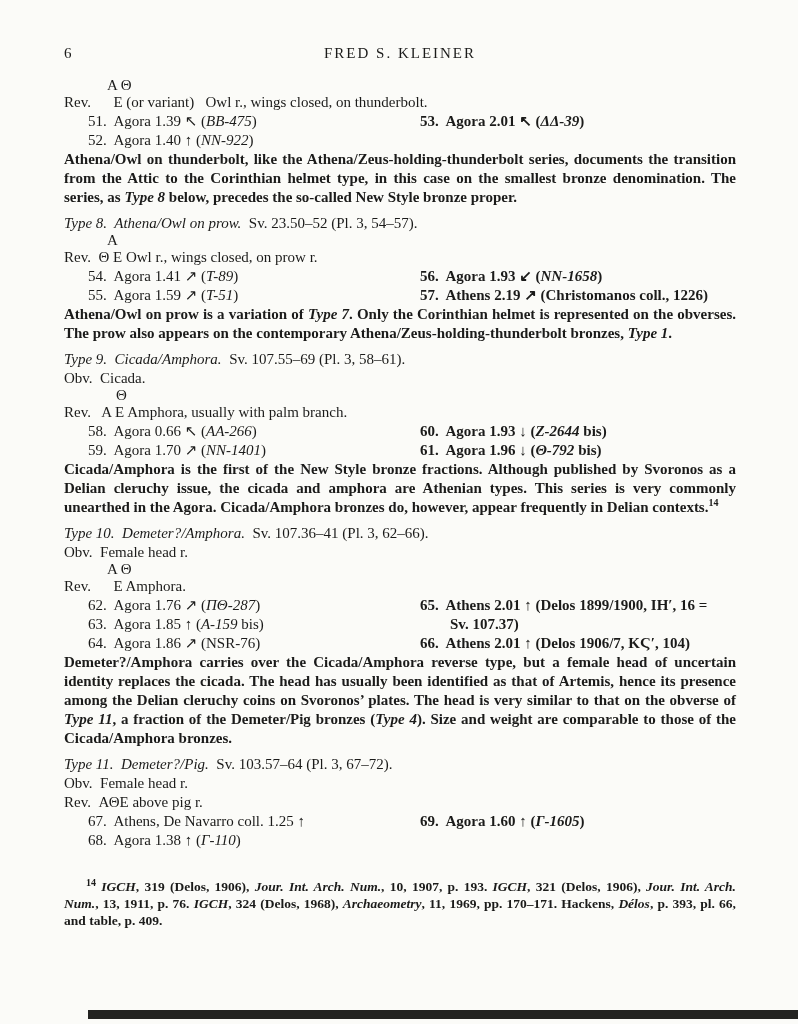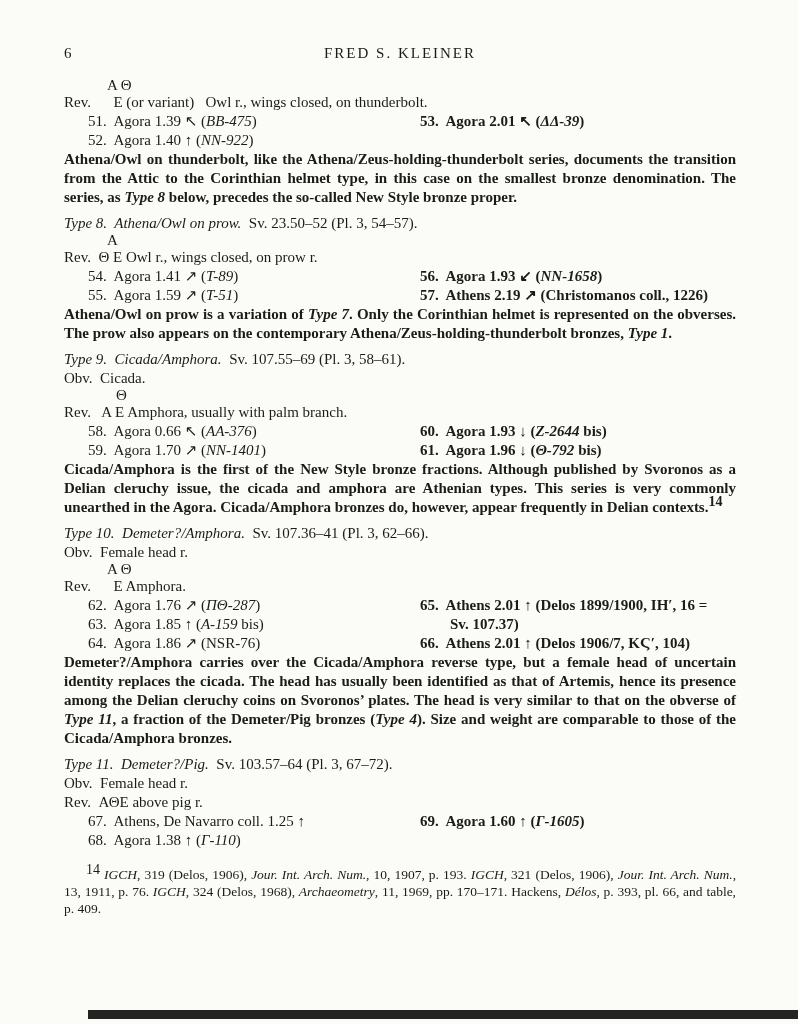--- a/index.html
+++ b/index.html
@@ -20,33 +20,34 @@
   .hdr-sp { width:60px; }
 
   .line { white-space:pre-wrap; }
   .revtop { white-space:pre-wrap; line-height:15px; height:15px; }
   .ml43 { margin-left:43px; }
   .ml52 { margin-left:52px; }
 
   .heading { margin-top:7px; white-space:pre-wrap; }
   .para { text-align:justify;font-weight:bold; }
   .i { font-style:italic; }
-  .sup { font-size:14px; vertical-align:super; line-height:0; }
+  .sup { font-size:10px; vertical-align:super; line-height:0; }
 
   .entries { display:flex; }
   .col-l { width:356px; padding-left:24px; }
   .col-r { flex:1;font-weight:bold; }
   .entry { white-space:pre-wrap; }
 
   .footnote {
-    margin-top:16px;
+    margin-top:28px;
     font-size:13.5px;
     line-height:17px;
     text-align:justify;
     text-indent:22px;
+    font-weight:bold;
   }
   .scanbar {
     position:absolute;
     left:88px; right:0; bottom:5px;
     height:9px;
     background:#232321;
   }
 </style>
 </head>
 <body>
@@ -91,21 +92,21 @@
     <div class="para"><span>Athena/Owl on prow is a variation of </span><span class="i">Type 7</span><span>.  Only the Corinthian helmet is represented on the obverses. The prow also appears on the contemporary Athena/Zeus-holding-thunderbolt bronzes, </span><span class="i">Type 1</span><span>.</span></div>
   </section>
 
   <section>
     <div class="heading"><span class="i">Type 9.  Cicada/Amphora.</span><span>  Sv. 107.55–69 (Pl. 3, 58–61).</span></div>
     <div class="line">Obv.  Cicada.</div>
     <div class="revtop ml52">Θ</div>
     <div class="line">Rev.   A E Amphora, usually with palm branch.</div>
     <div class="entries">
       <div class="col-l">
-        <div class="entry"><span>58.  Agora 0.66 ↖ (</span><span class="i">AA-376</span><span>)</span></div>
+        <div class="entry"><span>58.  Agora 0.66 ↖ (</span><span class="i">AA-266</span><span>)</span></div>
         <div class="entry"><span>59.  Agora 1.70 ↗ (</span><span class="i">NN-1401</span><span>)</span></div>
       </div>
       <div class="col-r">
         <div class="entry"><span>60.  Agora 1.93 ↓ (</span><span class="i">Z-2644</span><span> bis)</span></div>
         <div class="entry"><span>61.  Agora 1.96 ↓ (</span><span class="i">Θ-792</span><span> bis)</span></div>
       </div>
     </div>
     <div class="para"><span>Cicada/Amphora is the first of the New Style bronze fractions.  Although published by Svoronos as a Delian cleruchy issue, the cicada and amphora are Athenian types.  This series is very commonly unearthed in the Agora.  Cicada/Amphora bronzes do, however, appear frequently in Delian contexts.</span><span class="sup">14</span></div>
   </section>
 

